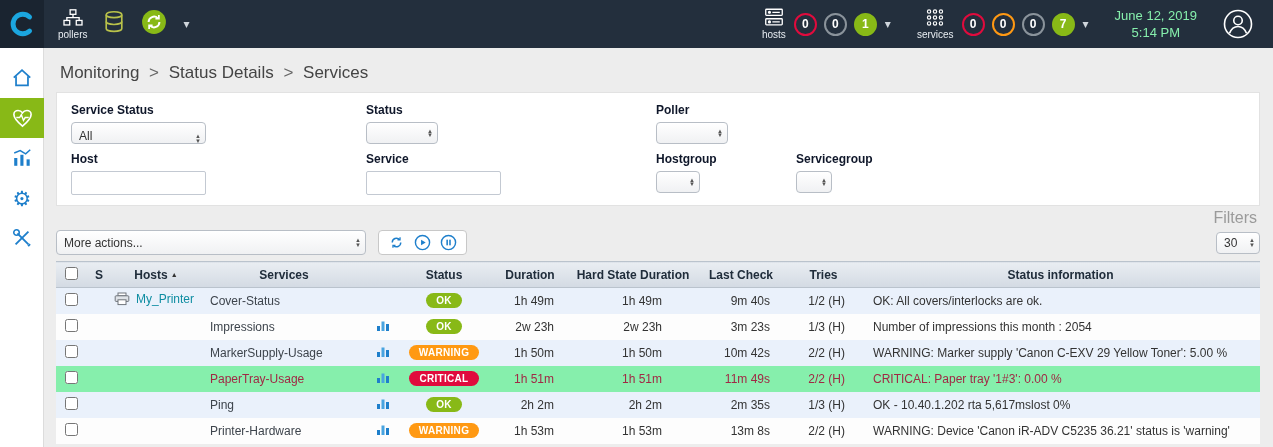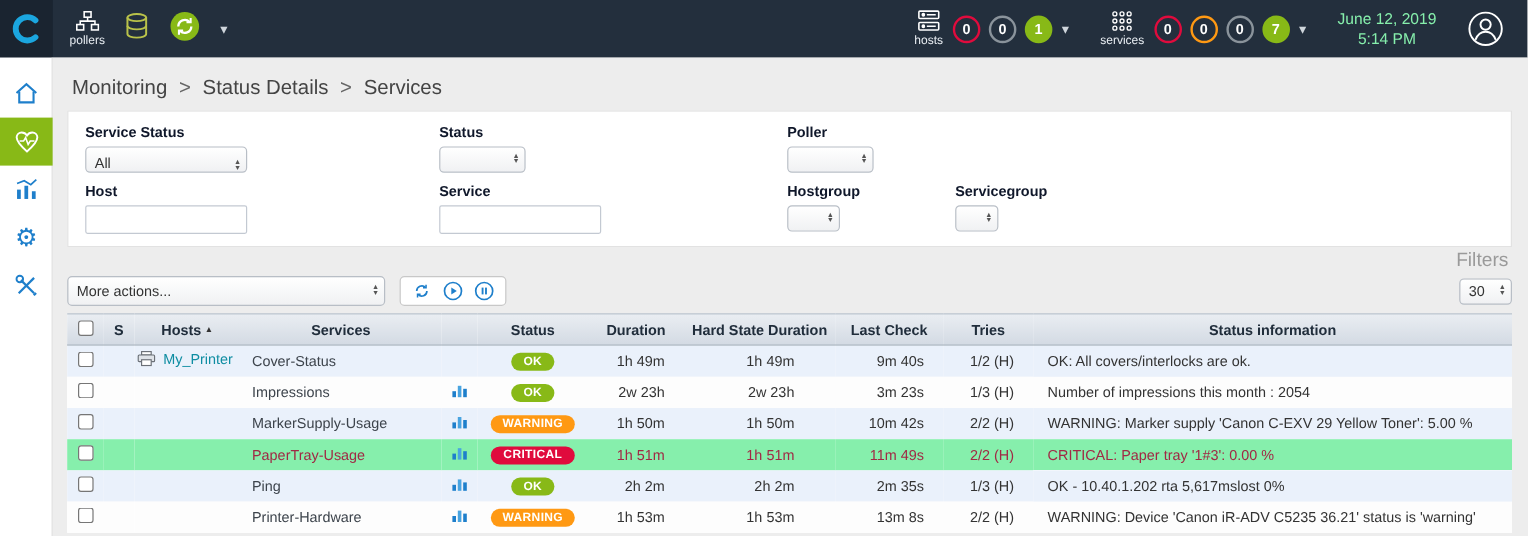--- a/index.html
+++ b/index.html
@@ -40,21 +40,21 @@
   .field { display:flex; flex-direction:column; gap:5px; }
   .field > label { font-size:12px; font-weight:bold; color:#0f172a; }
   .fake-select { display:inline-flex; align-items:center; justify-content:space-between; border:1px solid #b8bec6; border-radius:4px; background:linear-gradient(#ffffff,#f0f1f3); height:22px; padding:0 4px 0 7px; font-size:12px; color:#333; cursor:pointer; }
   .fake-select .arrows { display:flex; flex-direction:column; line-height:4.5px; font-size:6px; color:#555; margin-left:6px; }
   .w135 { width:135px;align-items:flex-end; } .w72 { width:72px; } .w44 { width:44px; } .w36 { width:36px; }
   .txt-input { width:135px; height:24px; border:1px solid #c3c9d2; border-radius:2px; background:#fff; padding:0 6px; font-size:12px; font-family:"Liberation Sans", sans-serif; }
   .filters-caption { text-align:right; font-size:16px; color:#9a9a9a; margin:3px 16px 2px 0; }
 
   
   .toolbar { display:flex; align-items:center; margin:3px 13px 6px 12px; gap:12px; }
-  .more-actions { width:265px; height:25px; }
+  .more-actions { width:310px; height:25px; }
   .icon-btn-group { display:flex; align-items:center; gap:9px; border:1px solid #c8c8c8; border-radius:4px; background:#fff; padding:3px 9px; }
   .icon-btn { display:flex; cursor:pointer; }
   .toolbar .tb-sp { flex:1; }
 
   
   .table-wrap { margin:0 13px 0 12px; background:#fff; }
   table { width:100%; border-collapse:collapse; table-layout:fixed; font-size:12px; }
   thead th { background:linear-gradient(#e9edf2,#d3dae3); border-top:1px solid #bac3cd; border-bottom:1px solid #bac3cd; height:26px; font-size:12px; color:#202d3b; font-weight:bold; text-align:center; cursor:pointer; }
   th.th-info { text-align:center; }
   tbody td { height:26px; color:#333; vertical-align:middle; }

